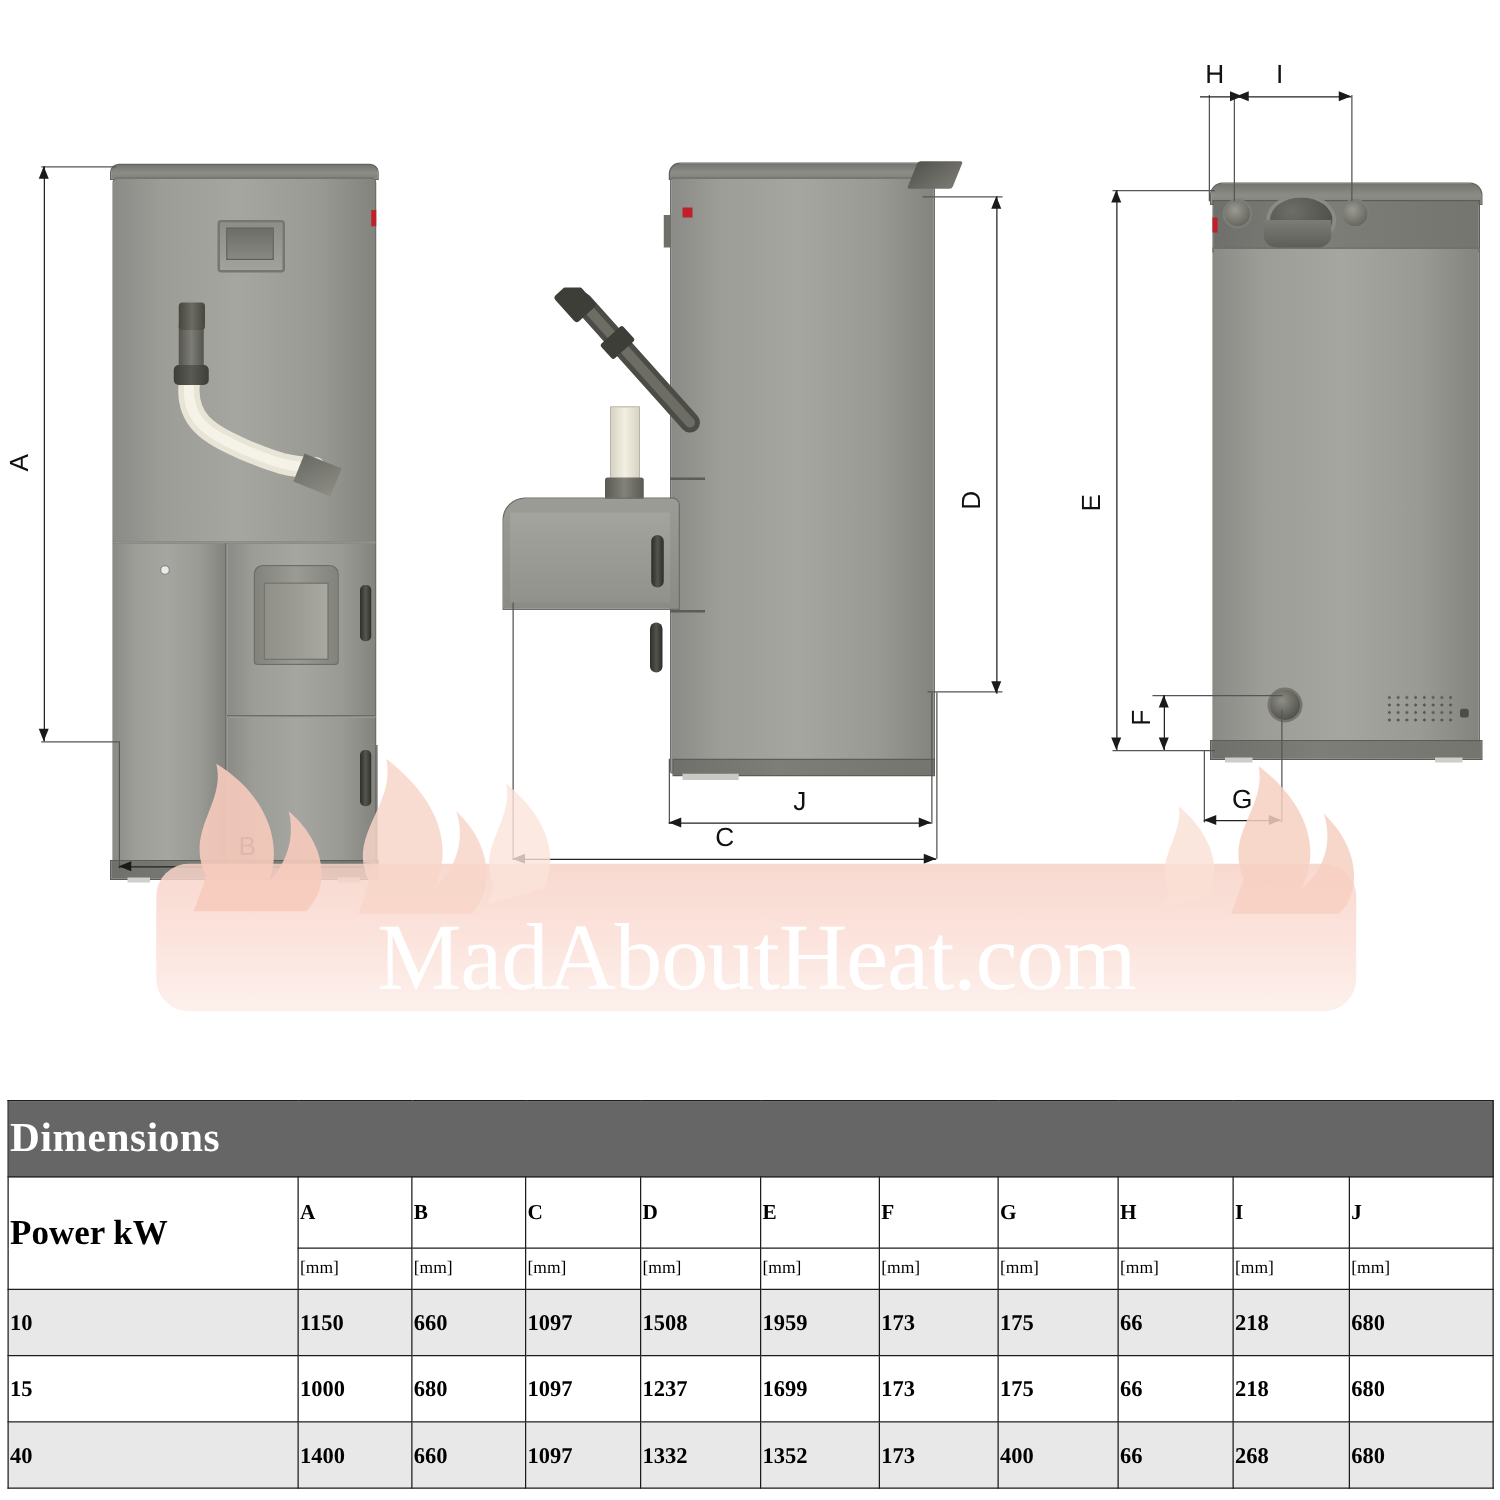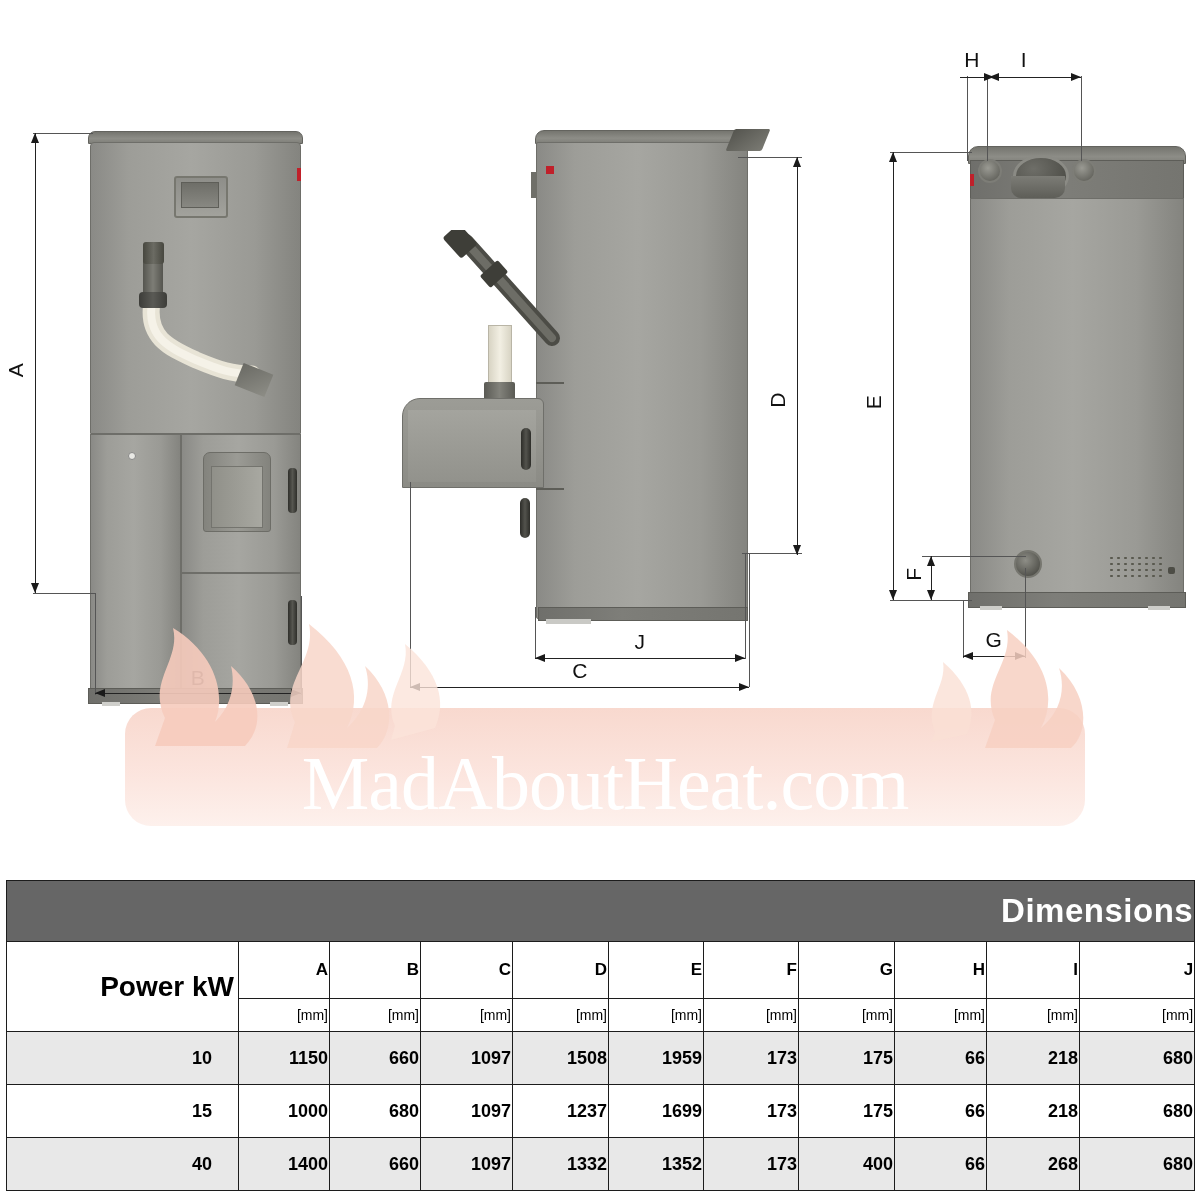--- a/index.html
+++ b/index.html
@@ -30,32 +30,32 @@
   .arrow{position:absolute;width:0;height:0;}
   .arr-l{border-top:4px solid transparent;border-bottom:4px solid transparent;border-right:10px solid #1a1a1a;}
   .arr-r{border-top:4px solid transparent;border-bottom:4px solid transparent;border-left:10px solid #1a1a1a;}
   .arr-u{border-left:4px solid transparent;border-right:4px solid transparent;border-bottom:10px solid #1a1a1a;}
   .arr-d{border-left:4px solid transparent;border-right:4px solid transparent;border-top:10px solid #1a1a1a;}
   .dim-label{position:absolute;font-family:"Liberation Sans",sans-serif;
        font-size:21px;color:#111;letter-spacing:.5px;}
   .dim-label.rot{transform:rotate(-90deg);transform-origin:center center;}
 
   
-  #watermark{position:absolute;left:95px;top:622px;width:1020px;height:230px;
+  #watermark{position:absolute;left:95px;top:605px;width:1020px;height:230px;
       pointer-events:none;}
   #watermark .flame-bg{position:absolute;left:0;top:0;width:100%;height:100%;}
   #watermark .wm-text{position:absolute;left:0;top:118px;width:100%;
       text-align:center;font-family:"Liberation Serif",serif;font-size:76px;
       color:#ffffff;letter-spacing:-1px;}
 
   
   #dim-table{position:absolute;left:6px;top:880px;width:1188px;
       border-collapse:collapse;table-layout:fixed;}
-  #dim-table td,#dim-table th{border:1.5px solid #1c1c1c;text-align:right;
-      font-family:Liberation Sans, sans-serif;}
+  #dim-table td,#dim-table th{border:1.5px solid #1c1c1c;text-align:left;
+      font-family:Liberation Serif, serif;}
   .tbl-title{background:#666666;color:#ffffff;font-size:33px;font-weight:bold;
       height:58px;letter-spacing:.5px;}
   .col-letter{font-size:17px;font-weight:bold;height:54px;background:#ffffff;}
   .col-unit{font-size:14px;height:30px;background:#ffffff;}
   .power-cell{font-size:28px;font-weight:bold;text-align:right;
       padding-right:4px;background:#ffffff;vertical-align:middle;}
   .row-val{font-size:18px;font-weight:bold;height:50px;}
   tr.shaded td{background:#e8e8e8;}
   tr.plain td{background:#ffffff;}
   td.pw{font-size:18px;font-weight:bold;text-align:right;padding-right:26px;}

